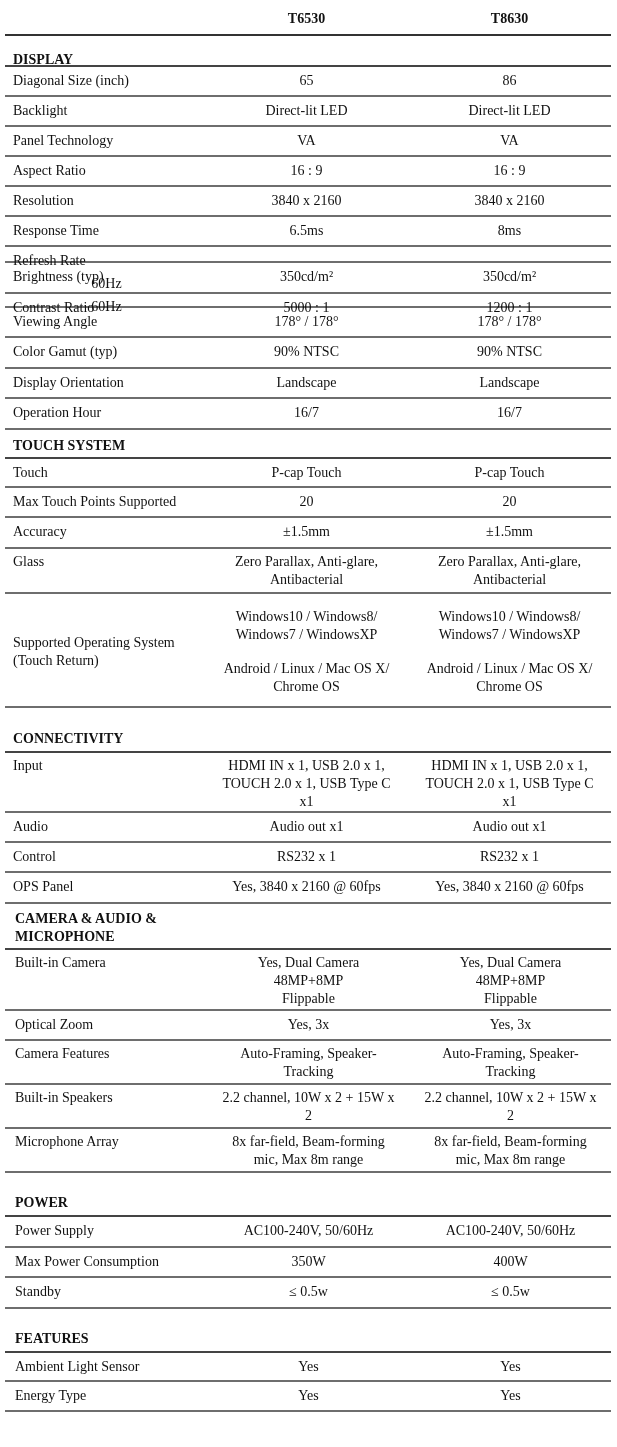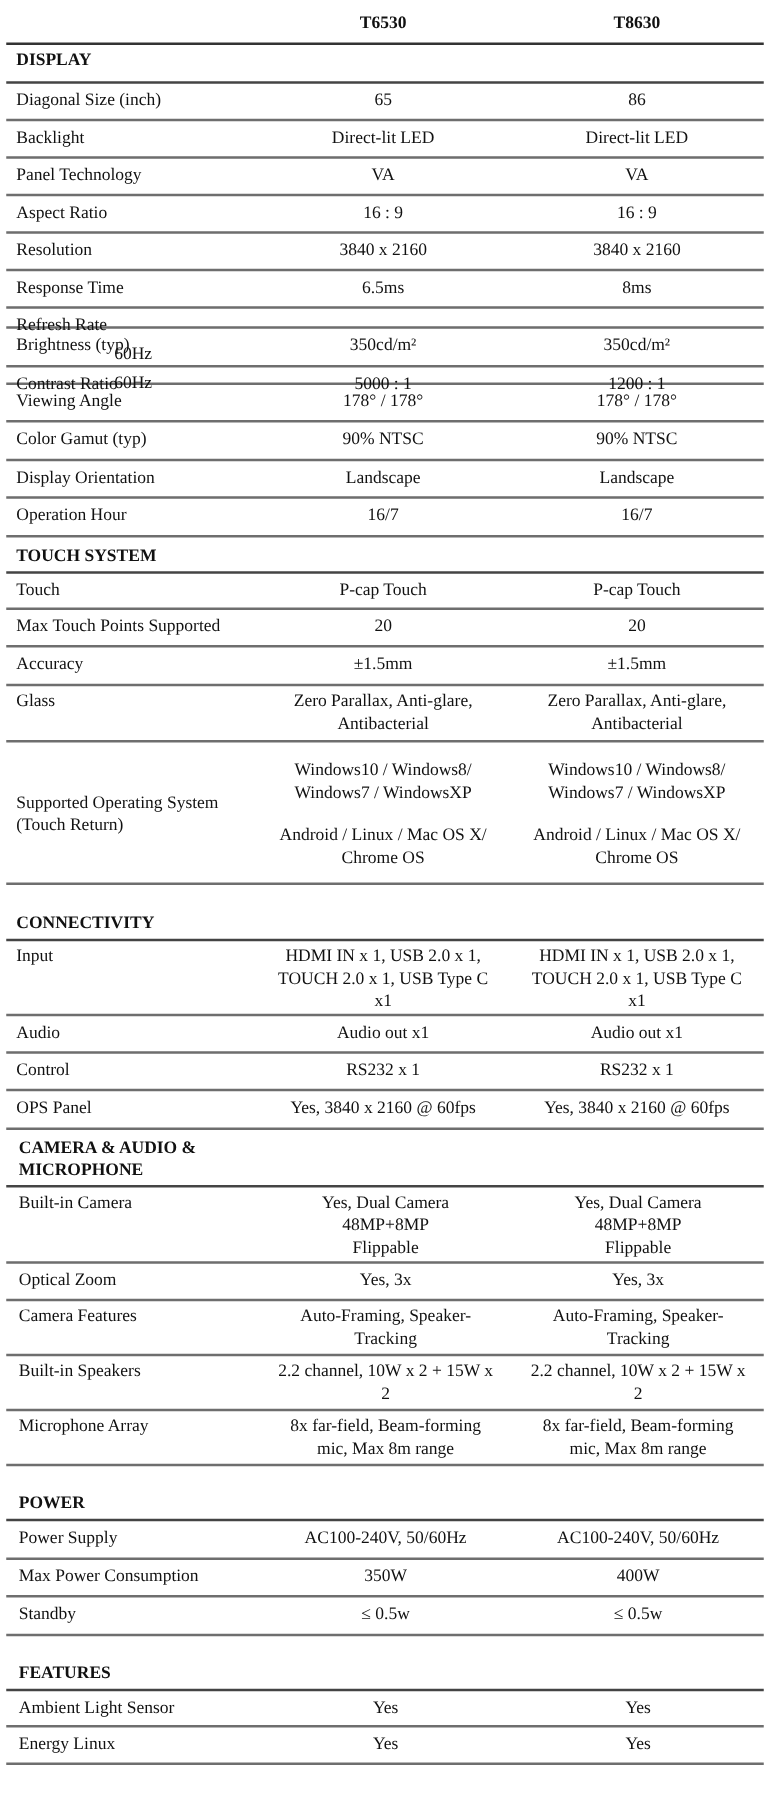--- a/index.html
+++ b/index.html
@@ -41,21 +41,21 @@
     .c2 { width: 203px; text-align: center; padding: 0 4px; }
     .c3 { width: 203px; text-align: center; padding: 0 4px; }
     .row.std { height: 30px; }
     .row.std .cell { padding-top: 5px; }
     .row.section {
       height: 31px;
       border-bottom: 2px solid #444444;
     }
     .row.section .cell {
       font-weight: bold;
-      padding-top: 4px;
+      padding-top: 15px;
     }
     .row.section.tall { height: 46px; }
     .row.section.tall .cell { padding-top: 6px; }
     .row.r2 { height: 45px; }
     .row.r2 .cell { padding-top: 4px; }
     .row.r3 { height: 60px; }
     .row.r3 .cell { padding-top: 4px; }
     .row.os { height: 114px; align-items: center; }
     .row.os .cell { padding-top: 4px; }
     .os-gap { height: 16px; }
@@ -326,20 +326,20 @@
     <div class="row section" style="height:28px">
       <div class="cell c1" style="width:606px;padding-top:5px">FEATURES</div>
     </div>
     <div id="features-rows">
         <div class="row std" style="height: 29px;">
           <div class="cell c1">Ambient Light Sensor</div>
           <div class="cell c2">Yes</div>
           <div class="cell c3">Yes</div>
         </div>
         <div class="row std" style="height: 30px;">
-          <div class="cell c1">Energy Linux</div>
+          <div class="cell c1">Energy Type</div>
           <div class="cell c2">Yes</div>
           <div class="cell c3">Yes</div>
         </div>
       </div>
   </div>
 
 </div>
 
 </body></html>

